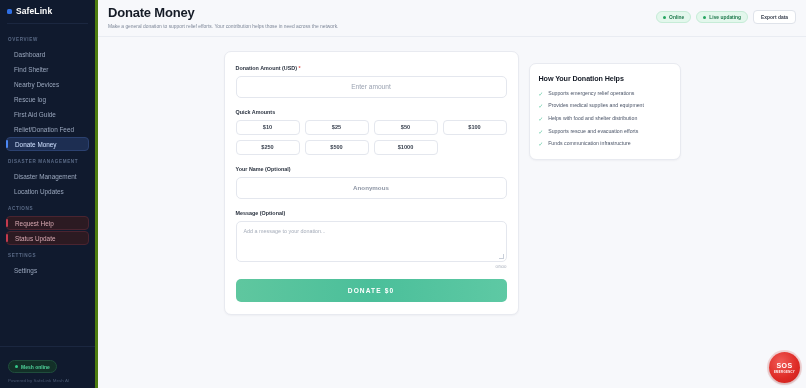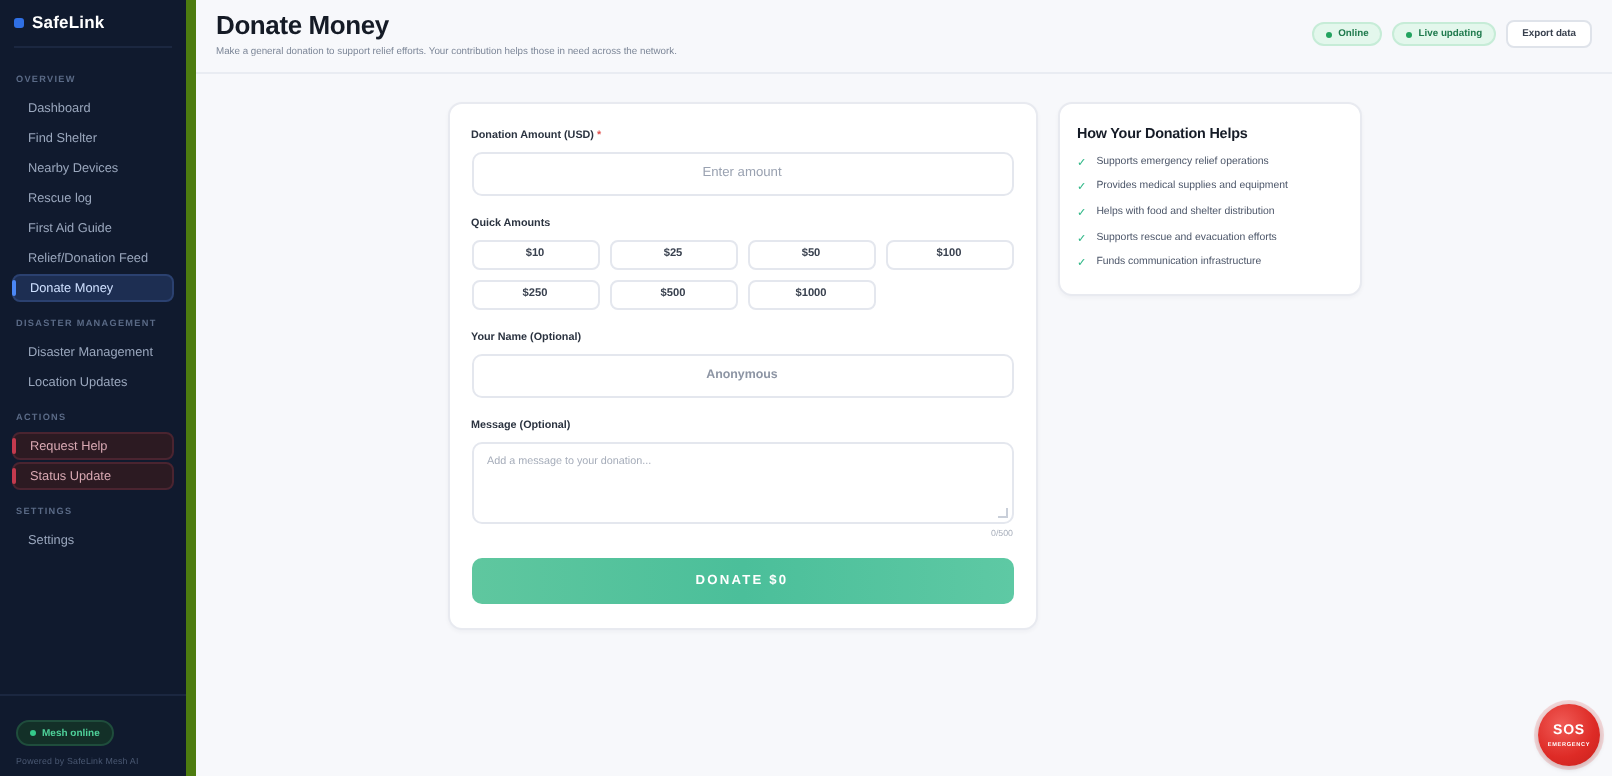--- a/index.html
+++ b/index.html
@@ -8,21 +8,21 @@
     font-family: "Liberation Sans", sans-serif;
     background: #f7f8fb;
     overflow: hidden;
   }
   .app { display: flex; width: 806px; height: 388px; position: relative; }
 
   
   .sidebar {
     width: 98px; height: 388px;
     background: #101a2e;
-    border-right: 5px solid #4d7c0f;
+    border-right: 3px solid #4d7c0f;
     display: flex; flex-direction: column;
     position: relative;
     flex: 0 0 98px;
     justify-content: flex-end;
   }
   .brand {
     display: flex; align-items: center; gap: 4px;
     padding: 6px 7px 7px 7px;
   }
   .brand-dot {
@@ -186,21 +186,21 @@
     margin-top: 10px; width: 100%; height: 23px;
     border: none; border-radius: 5px;
     background: linear-gradient(90deg, #5fc79f 0%, #4bbf9a 50%, #5ec9a4 100%);
     color: #ffffff; font-size: 6.6px; font-weight: bold;
     letter-spacing: 1.1px;
     display: flex; align-items: center; justify-content: center;
     cursor: pointer;
   }
 
   
-  .rightcol { width: 152px; display: flex; flex-direction: column; gap: 10px; }
+  .rightcol { width: 152px; display: flex; flex-direction: column; gap: 10px; margin-top: 12px; }
   .info-card { padding: 10px 9px 11px 9px; }
   .info-title {
     font-size: 7.2px; font-weight: bold; color: #151b26;
     margin-bottom: 8px; letter-spacing: -0.1px;
   }
   .check-row {
     display: flex; align-items: flex-start; gap: 5px;
     margin-bottom: 6.5px;
   }
   .check-row:last-child { margin-bottom: 0; }

